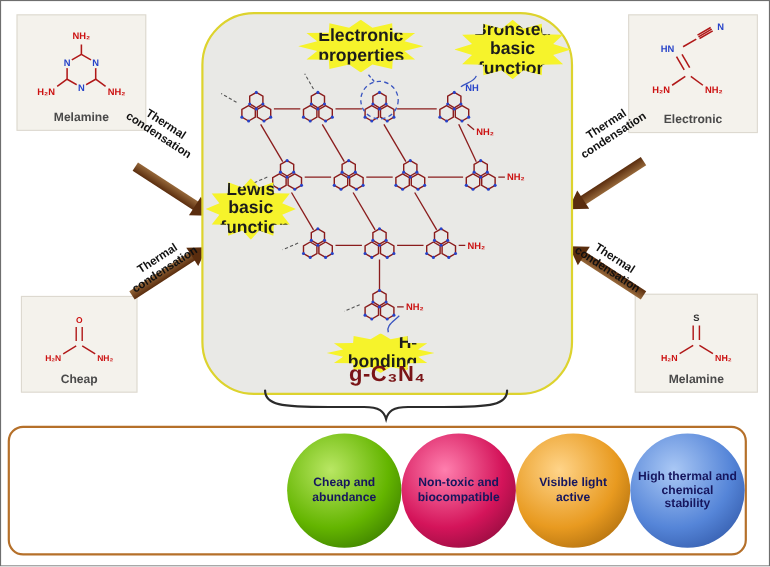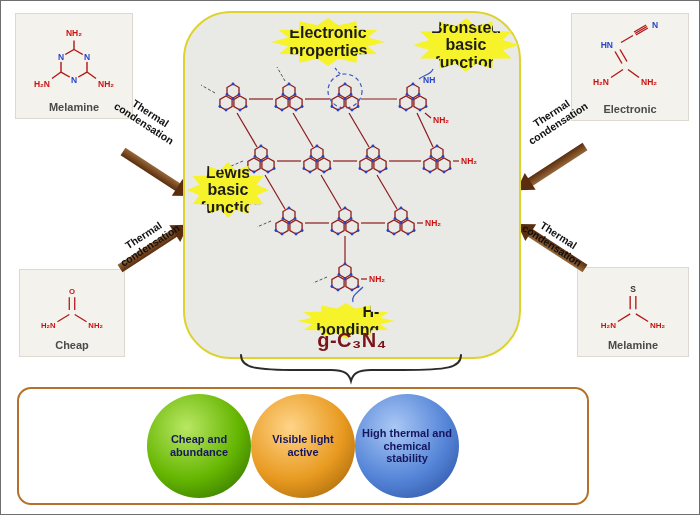--- a/index.html
+++ b/index.html
@@ -54,23 +54,23 @@
   .callout span{display:block;width:68%;font-size:16px;line-height:1.1;}
   #co-electronic{left:86px; top:5px;  width:114px;height:48px;}
   #co-bronsted  {left:228px;top:5px;  width:106px;height:54px;}
   #co-lewis     {left:2px;  top:149px;width:82px; height:56px;}
   #co-hbond     {left:112px;top:290px;width:98px; height:36px;text-align:right;}
 
   
   #overlay{position:absolute;left:0;top:0;pointer-events:none;}
 
   
-  #props{position:absolute;left:16px;top:386px;width:572px;height:118px;
+  #props{position:absolute;left:6px;top:386px;width:672px;height:118px;
          background:#fff;border:2px solid #b5702a;border-radius:14px;
-         display:flex;align-items:center;justify-content:center;box-sizing:border-box;}
+         display:flex;align-items:center;justify-content:flex-end;box-sizing:border-box;}
   .ball{width:104px;height:104px;border-radius:50%;display:flex;align-items:center;
          justify-content:center;text-align:center;font-weight:bold;font-size:11px;
          color:#16165e;line-height:1.15;padding:0;box-sizing:border-box;}
   .ball span{display:block;width:88%;}
   .ball-green {background:radial-gradient(circle at 38% 32%,#b9e764 0%,#64b500 55%,#2e6b00 95%);}
   .ball-pink  {background:radial-gradient(circle at 38% 32%,#ff7fae 0%,#d4145a 55%,#7d0a35 95%);}
   .ball-blue  {background:radial-gradient(circle at 38% 32%,#aac8f5 0%,#5585d8 55%,#2a4f9e 95%);}
   .ball-orange{background:radial-gradient(circle at 38% 32%,#ffd489 0%,#e89a20 55%,#9c6008 95%);}
   .ball-purple{background:radial-gradient(circle at 38% 32%,#cf74ea 0%,#8a1fb5 55%,#4d0f70 95%);}
 
@@ -265,20 +265,23 @@
 
   <svg id="overlay" width="700" height="515" viewBox="0 0 700 515">
     <path d="M240,354 C240,367 254,369 298,369 L330,369 C344,369 348,373 350,380
              C352,373 356,369 370,369 L402,369 C446,369 460,367 460,354" fill="none" stroke="#2b2b2b" stroke-width="2" stroke-linecap="round"></path>
   </svg>
 
   <div id="props">
     <div class="ball ball-green">
       <span>Cheap and abundance</span>
     </div>
+    <div class="ball ball-pink">
+      <span>Non-toxic and biocompatible</span>
+    </div>
     <div class="ball ball-orange">
       <span>Visible light active</span>
     </div>
     <div class="ball ball-blue">
       <span>High thermal and chemical stability</span>
     </div>
   </div>
 
 </div>
 

